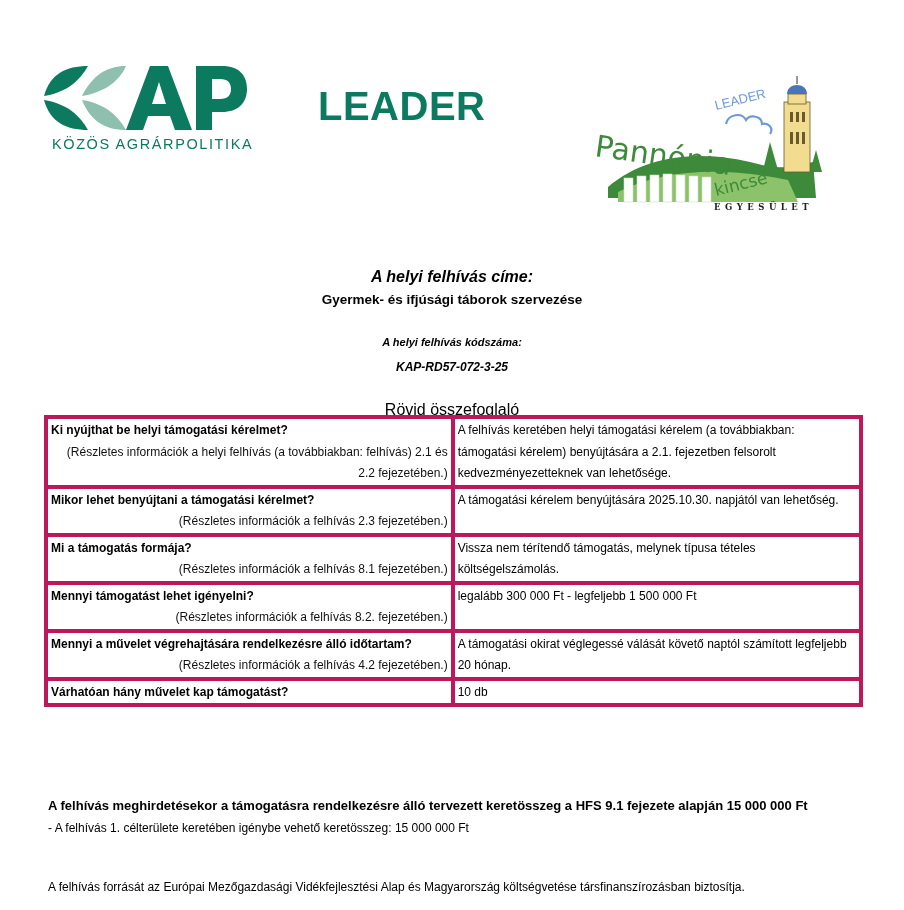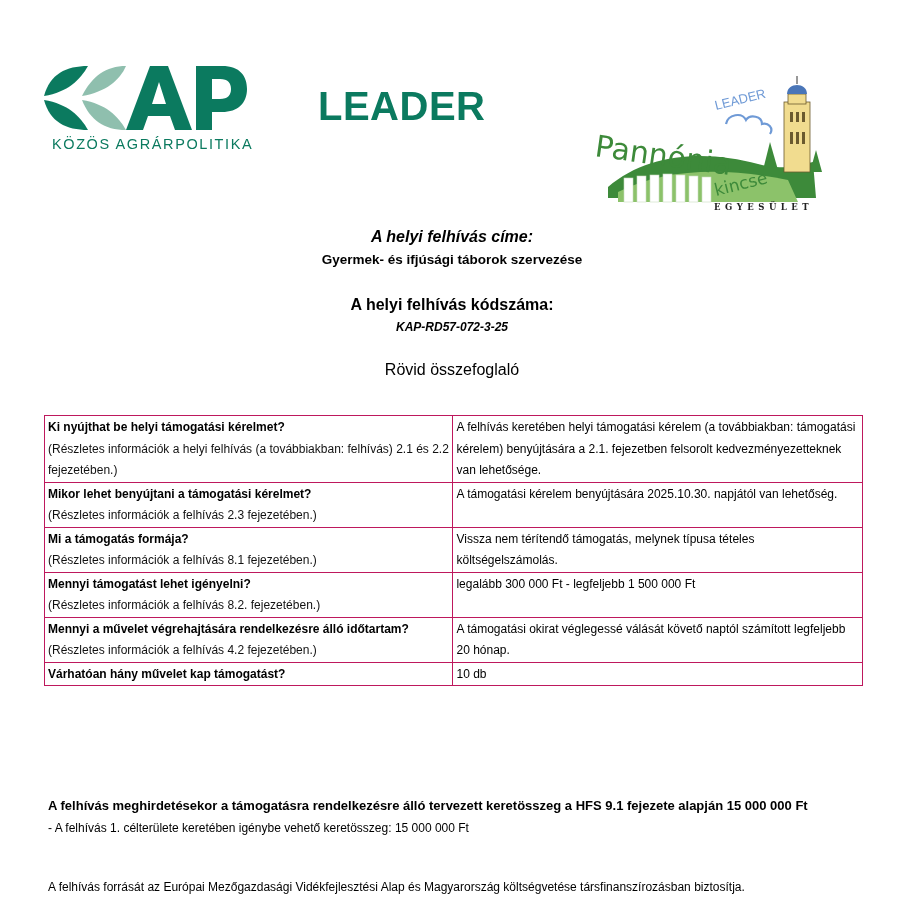--- a/index.html
+++ b/index.html
@@ -14,35 +14,35 @@
 
   .logo-leader { position: absolute; left: 318px; top: 86px; width: 260px; height: 60px; }
   .leader-title { position: absolute; left: 0; top: 0; font-size: 40px; font-weight: bold;
                   color: #0b7a5f; letter-spacing: 0.5px; line-height: 40px; }
   .leader-sub { position: absolute; left: 2px; top: 40px; font-size: 13.5px; font-weight: bold;
                 color: #0b7a5f; white-space: nowrap; }
 
   .logo-pannonia { position: absolute; left: 588px; top: 72px; width: 236px; height: 142px; }
 
   
-  .heading { position: absolute; left: 0; width: 904px; text-align: center; }
+  .heading { position: absolute; left: 0; width: 904px; text-align: center; margin-top: 40px; }
   .h-call-label { top: 228px; font-size: 16px; font-weight: bold; font-style: italic; }
   .h-call-title { top: 252px; font-size: 13.5px; font-weight: bold; }
-  .h-code-label { top: 296px; font-size: 16px; font-weight: bold; }
+  .h-code-label { top: 296px; font-size: 11px; font-weight: bold; font-style: italic; }
   .h-code-value { top: 320px; font-size: 12px; font-weight: bold; font-style: italic; }
   .h-summary { top: 361px; font-size: 16px; }
 
   
   .summary-table { position: absolute; left: 44px; top: 415px; width: 819px;
                    border-collapse: collapse; font-size: 12px; line-height: 21.5px; }
-  .summary-table td { border: 1px solid #be185d; vertical-align: top; padding: 1px 3px 0 3px; }
+  .summary-table td { border: 4px solid #be185d; vertical-align: top; padding: 1px 3px 0 3px; }
   .summary-table td.q { width: 402px; }
   .summary-table td.a { width: 403px; }
   .q-main { font-weight: bold; display: block; }
-  .q-note { display: block; color: #111; }
+  .q-note { display: block; color: #111; text-align: right; }
   .a-text { display: block; }
 
   
   .budget-total { position: absolute; left: 48px; top: 798px; font-size: 13px; font-weight: bold; white-space: nowrap; }
   .budget-sub { position: absolute; left: 48px; top: 821px; font-size: 12px; white-space: nowrap; }
   .funding { position: absolute; left: 48px; top: 880px; font-size: 12px; white-space: nowrap; }
 </style>
 </head>
 <body>
 

